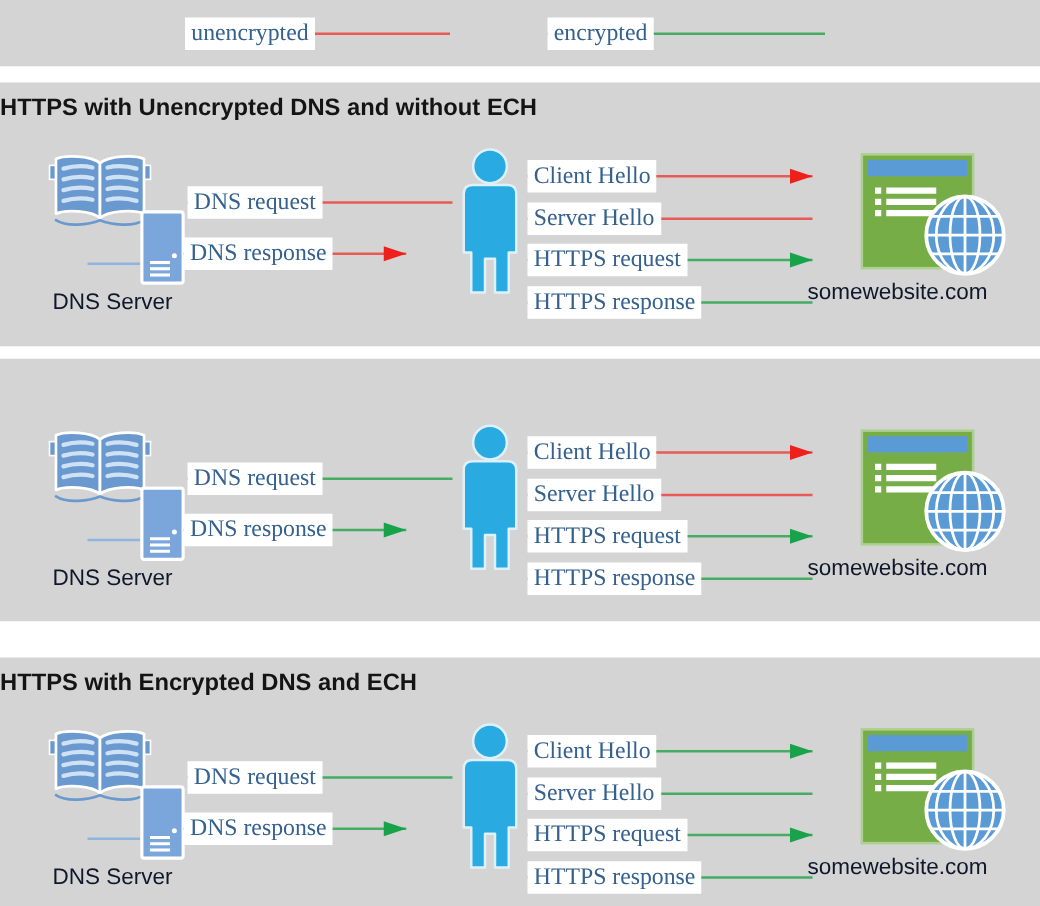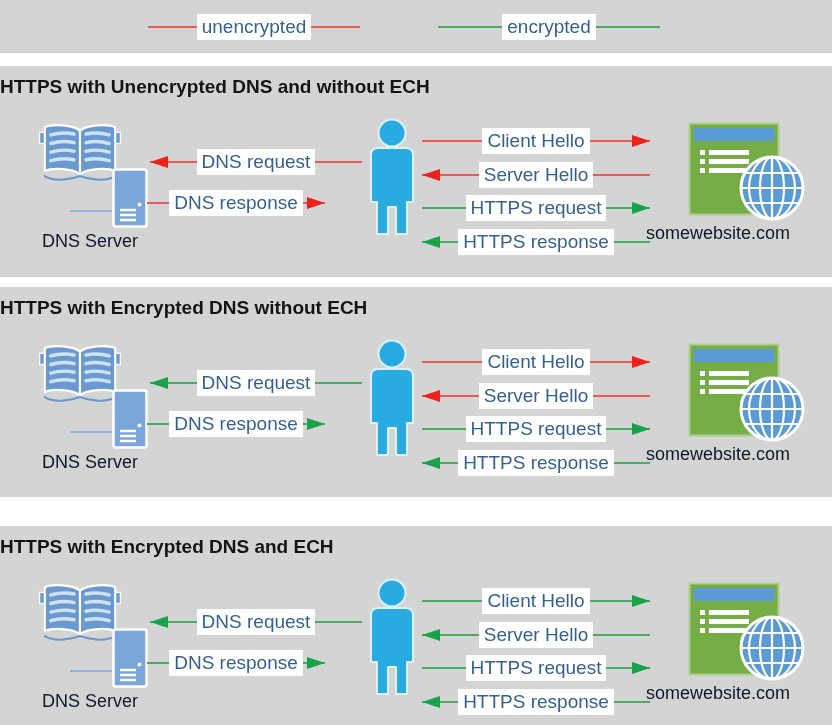--- a/index.html
+++ b/index.html
@@ -15,21 +15,21 @@
   .panel-3 { height:213px; margin-top:29px; }
 
   .panel-title {
     position:absolute; left:0; right:0; top:10px; margin:0;
     text-align:left; font-size:19px; font-weight:bold; color:#141414;
   }
 
   
   .arrow, .legend-item {
     position:absolute; height:26px;
-    display:flex; align-items:center; justify-content:center;
+    display:flex; align-items:center; justify-content:flex-start;font-family:Liberation Serif, serif;
   }
   .arrow::before, .legend-item::before {
     content:""; position:absolute; left:0; right:0; top:12px; height:2px;
   }
   .arrow[data-color="red"]::before,   .legend-item[data-color="red"]::before   { background:#e75a55; }
   .arrow[data-color="green"]::before, .legend-item[data-color="green"]::before { background:#46ab63; }
 
   .arrow-label {
     position:relative; background:#ffffff; color:#35618f;
     font-size:19px; line-height:24px; padding:1px 5px; white-space:nowrap;
@@ -161,21 +161,20 @@
     <span class="head"></span>
     <span class="arrow-label">HTTPS request</span>
   </div>
   <div class="arrow row-httpsres" data-color="green" data-direction="left">
     <span class="head"></span>
     <span class="arrow-label">HTTPS response</span>
   </div>
 </section>
 
 <section class="band panel-2">
-  <h2 class="panel-title">HTTPS with Encrypted DNS without ECH</h2>
 
   <svg class="icon-book" width="86" height="67" viewBox="0 0 100 78">
     <rect x="3" y="12" width="6" height="13" fill="#6a99d0" stroke="#ffffff" stroke-width="1.5"></rect>
     <rect x="91" y="12" width="6" height="13" fill="#6a99d0" stroke="#ffffff" stroke-width="1.5"></rect>
     <path d="M50 10 C42 3 18 2 9 6 L9 57 C18 53 42 54 50 61 Z" fill="#6a99d0" stroke="#ffffff" stroke-width="2.5" stroke-linejoin="round"></path>
     <path d="M50 10 C58 3 82 2 91 6 L91 57 C82 53 58 54 50 61 Z" fill="#6a99d0" stroke="#ffffff" stroke-width="2.5" stroke-linejoin="round"></path>
     <g stroke="#cfe2f4" stroke-width="4" stroke-linecap="round" fill="none">
       <path d="M16 15 Q30 11 43 14"></path>
         <path d="M16 25 Q30 21 43 24"></path>
       <path d="M16 35 Q30 31 43 34"></path>

